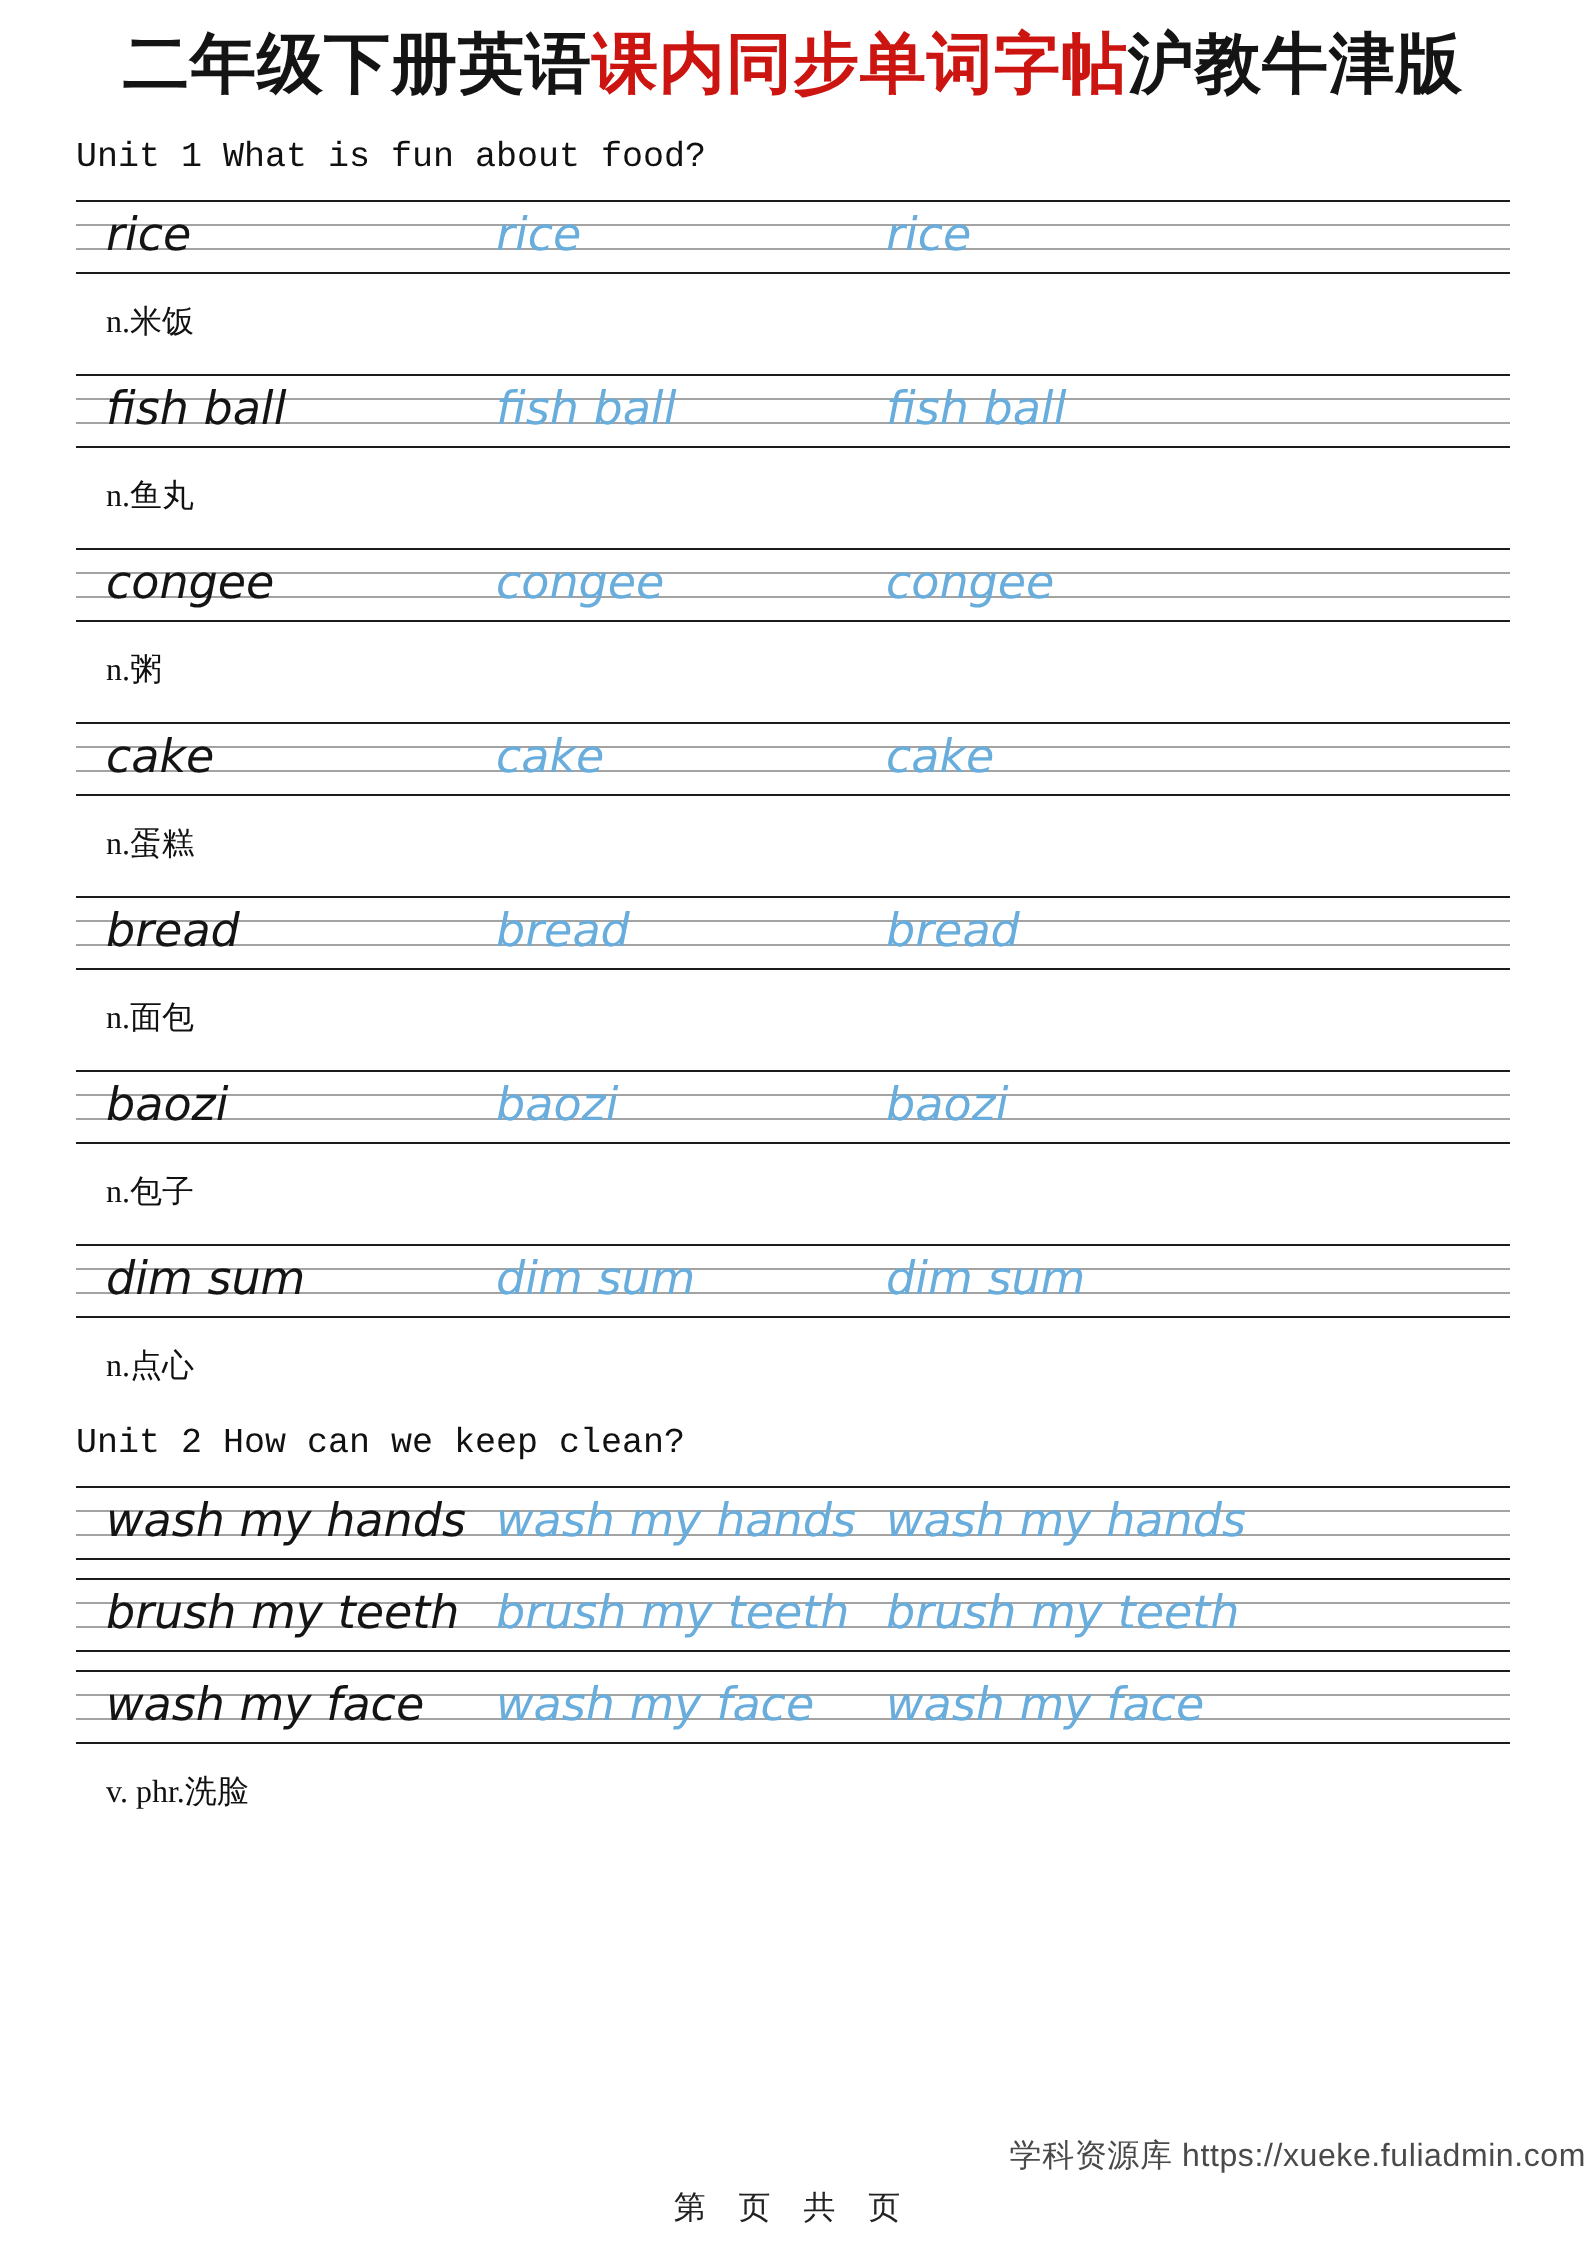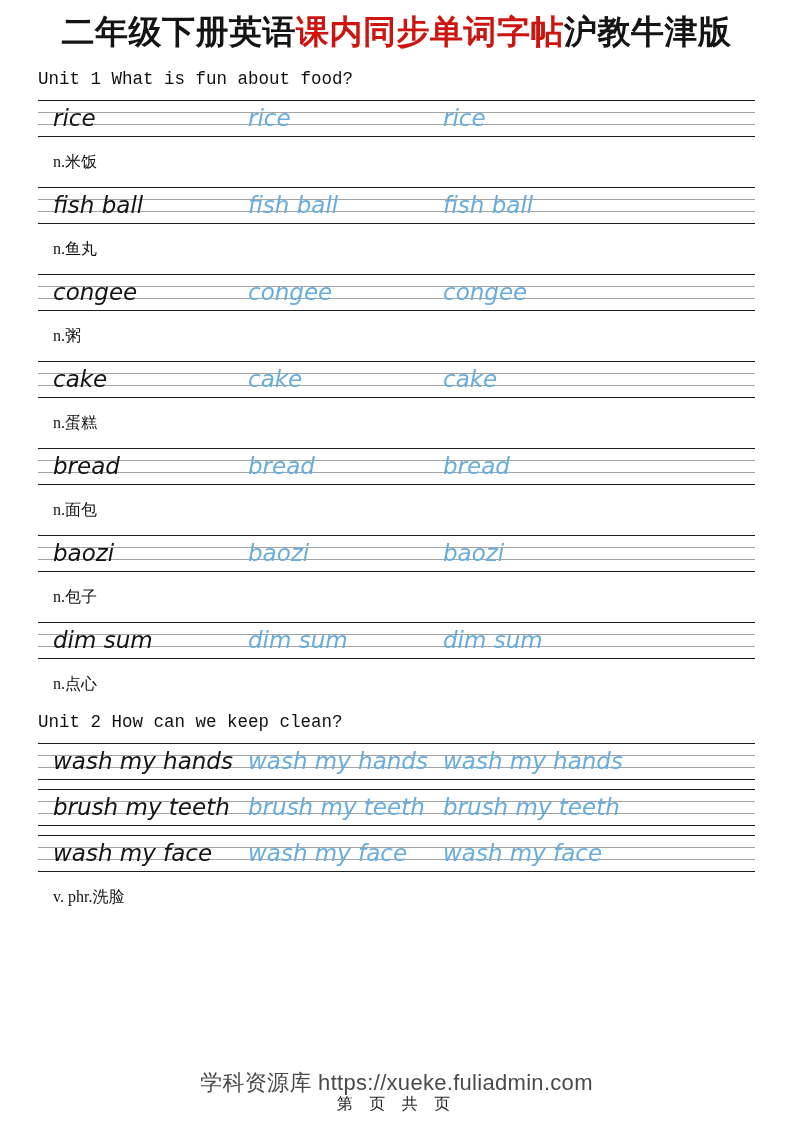--- a/index.html
+++ b/index.html
@@ -72,21 +72,21 @@
     font-size:16px;
     line-height:23px;
     color:#111;
   }
   .footer{
     position:absolute;
     left:0; width:793px;
     text-align:center;
     font-family:"Liberation Sans", sans-serif;
   }
-  .footer.site{ top:1068px; font-size:22px; color:#4a4a4a; letter-spacing:0.3px; }
+  .footer.site{ top:1068px; font-size:16px; color:#4a4a4a; letter-spacing:0.3px;text-align:right; }
   .footer.pagenum{ top:1094px; font-size:16px; color:#222; letter-spacing:6px; font-weight:500; }
 </style>
 </head>
 <body>
 
 <div class="page-title">
   <span>二年级下册英语</span><span class="red">课内同步单词字帖</span><span>沪教牛津版</span>
 </div>
 
 <div class="content">

